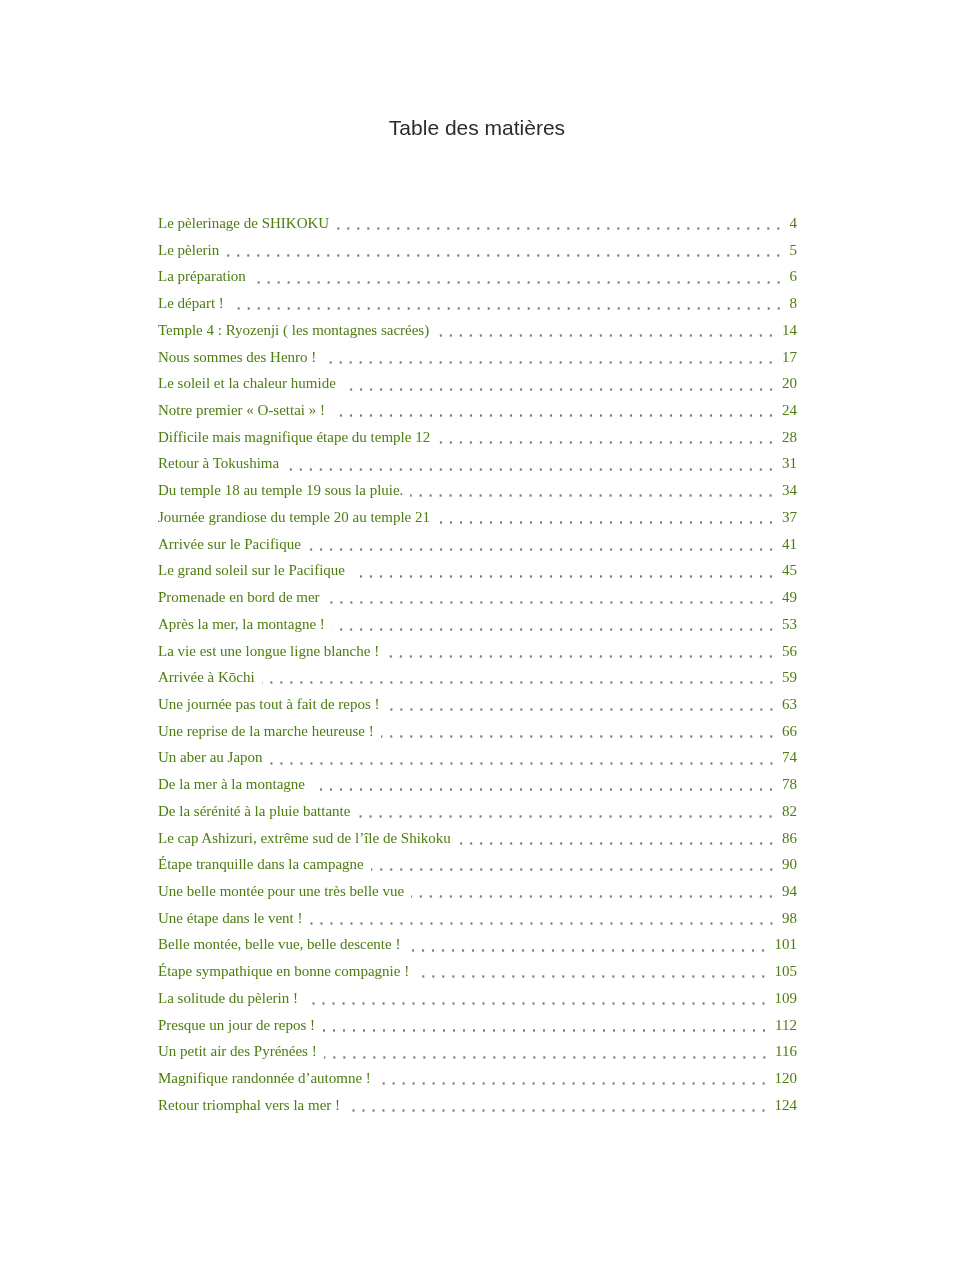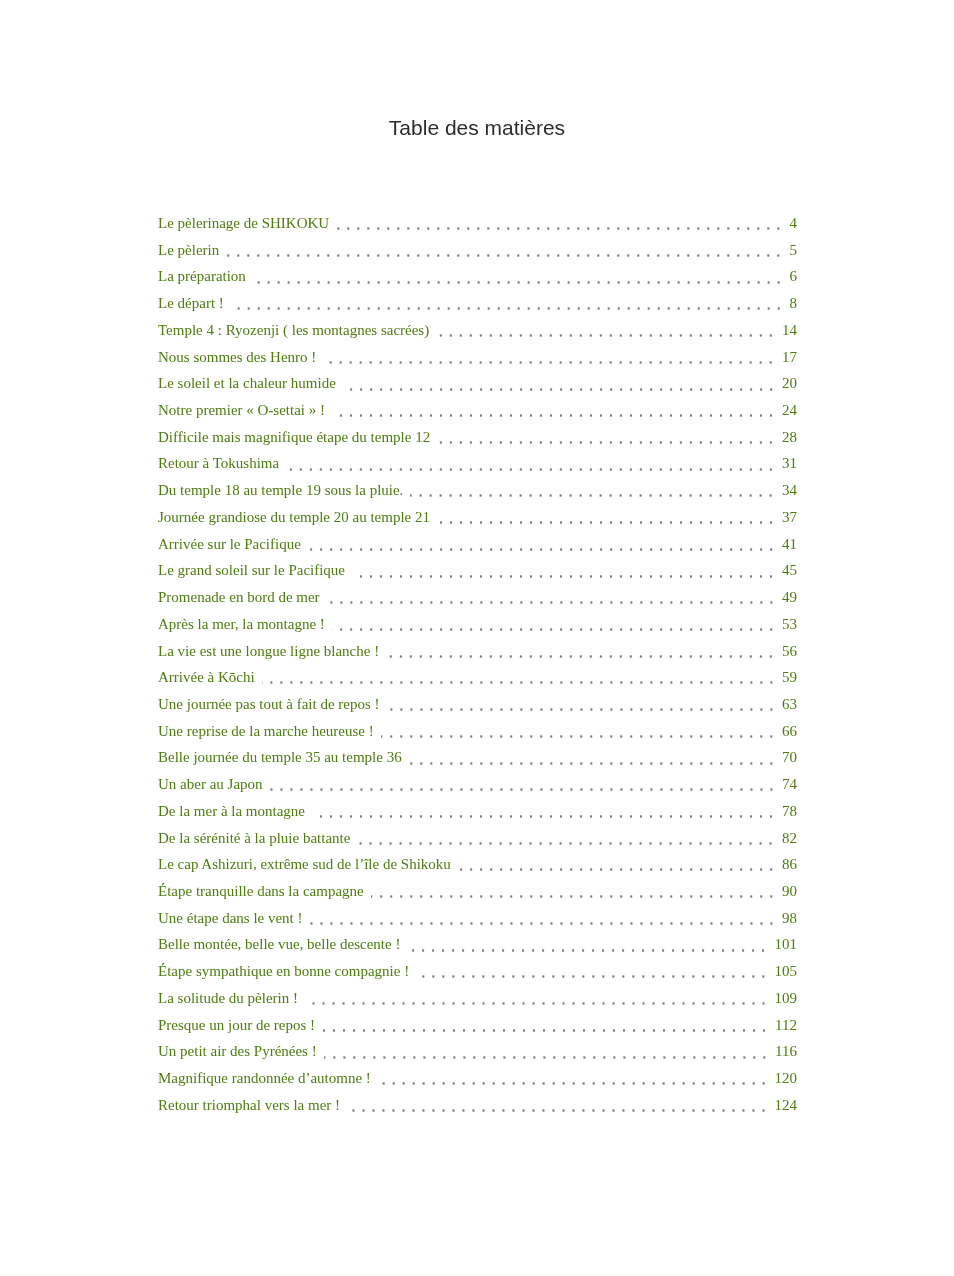--- a/index.html
+++ b/index.html
@@ -161,25 +161,20 @@
         <span class="toc-label">Une journée pas tout à fait de repos !</span>
         <span class="toc-leader"></span>
         <span class="toc-page">63</span>
       </div>
       <div class="toc-row">
         <span class="toc-label">Une reprise de la marche heureuse !</span>
         <span class="toc-leader"></span>
         <span class="toc-page">66</span>
       </div>
       <div class="toc-row">
-        <span class="toc-label">Belle journée du temple 35 au temple 36</span>
-        <span class="toc-leader"></span>
-        <span class="toc-page">70</span>
-      </div>
-      <div class="toc-row">
         <span class="toc-label">Un aber au Japon</span>
         <span class="toc-leader"></span>
         <span class="toc-page">74</span>
       </div>
       <div class="toc-row">
         <span class="toc-label">De la mer à la montagne</span>
         <span class="toc-leader"></span>
         <span class="toc-page">78</span>
       </div>
       <div class="toc-row">
@@ -189,20 +184,25 @@
       </div>
       <div class="toc-row">
         <span class="toc-label">Le cap Ashizuri, extrême sud de l’île de Shikoku</span>
         <span class="toc-leader"></span>
         <span class="toc-page">86</span>
       </div>
       <div class="toc-row">
         <span class="toc-label">Étape tranquille dans la campagne</span>
         <span class="toc-leader"></span>
         <span class="toc-page">90</span>
+      </div>
+      <div class="toc-row">
+        <span class="toc-label">Une belle montée pour une très belle vue</span>
+        <span class="toc-leader"></span>
+        <span class="toc-page">94</span>
       </div>
       <div class="toc-row">
         <span class="toc-label">Une étape dans le vent !</span>
         <span class="toc-leader"></span>
         <span class="toc-page">98</span>
       </div>
       <div class="toc-row">
         <span class="toc-label">Belle montée, belle vue, belle descente !</span>
         <span class="toc-leader"></span>
         <span class="toc-page">101</span>

